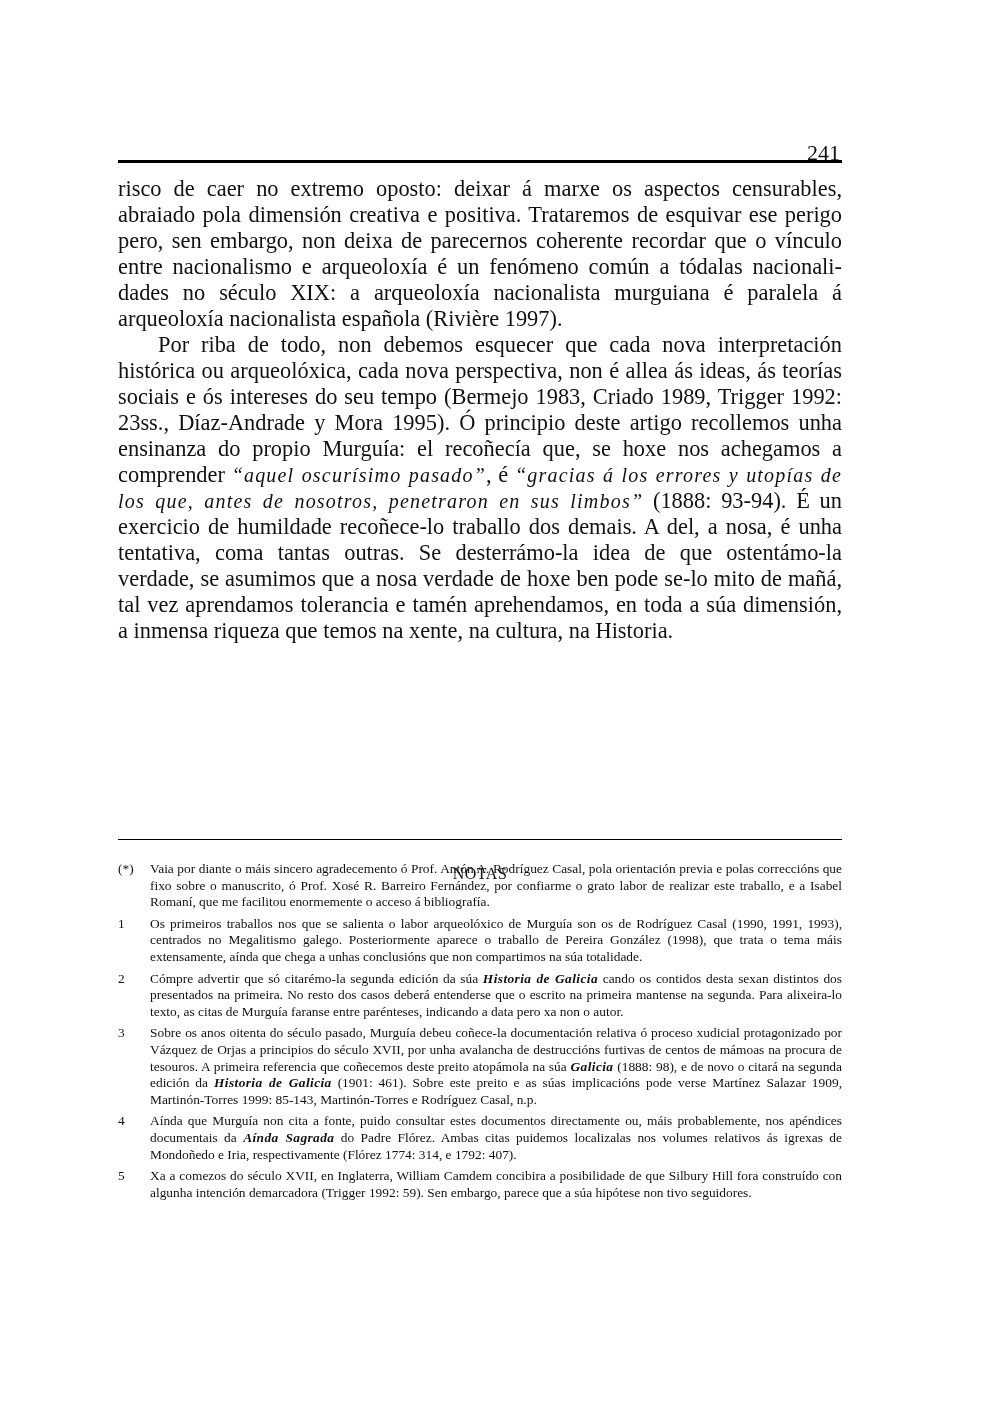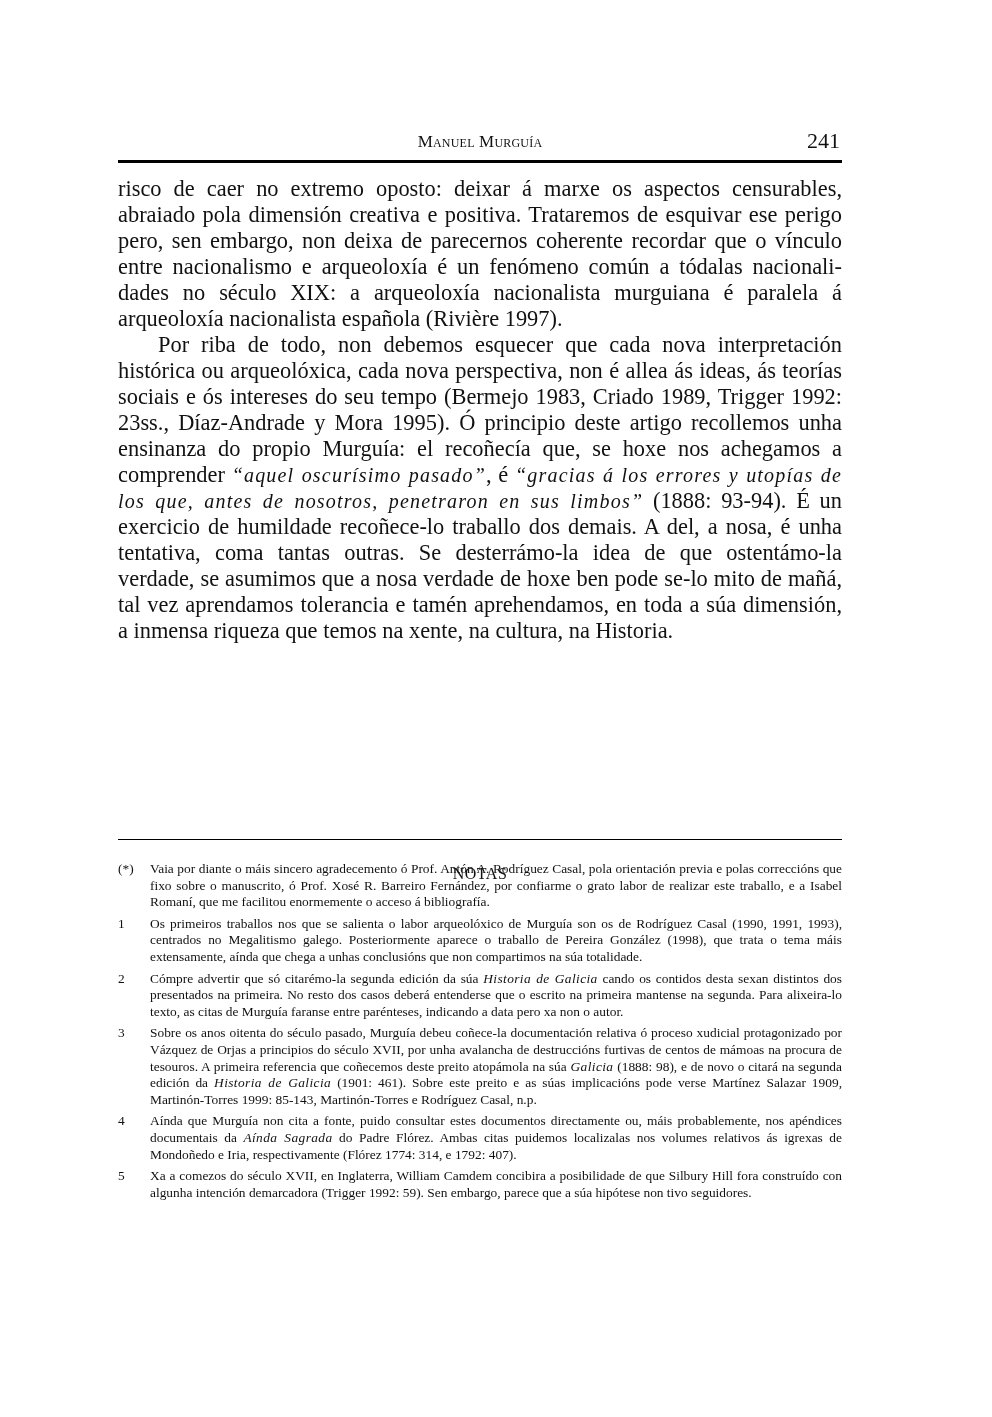--- a/index.html
+++ b/index.html
@@ -2,47 +2,46 @@
 <html><head>
 <meta charset="utf-8">
 <style>
   html, body { margin: 0; padding: 0; background: #ffffff; }
   body { width: 992px; height: 1417px; position: relative; overflow: hidden; color: #111; }
   .page { position: absolute; left: 0; top: 0; width: 992px; height: 1417px; }
 
   .running-head { position: absolute; left: 118px; top: 128px; width: 724px; height: 30px; }
   .running-title { position: absolute; left: 0; right: 0; top: 4px; text-align: center;
     font-family: "Liberation Serif", "DejaVu Serif", serif; font-size: 17px; font-variant: small-caps; letter-spacing: 0.2px; }
-  .page-number { position: absolute; right: 2px; top: 0; font-family: "Liberation Serif", serif; font-size: 22px; }
+  .page-number { position: absolute; right: 2px; top: 12px; font-family: "Liberation Serif", serif; font-size: 22px; }
   .head-rule { position: absolute; left: 118px; top: 160px; width: 724px; height: 3px; background: #000; }
 
   .body-text { position: absolute; left: 118px; top: 176px; width: 724px;
     font-family: "Liberation Serif", "DejaVu Serif", serif; font-size: 22.4px; line-height: 26px;
     text-align: justify; hyphens: manual; }
   .body-text p { margin: 0; }
   .body-text p.indent { text-indent: 40px; }
   .body-text .quote { font-style: italic; letter-spacing: 1.2px; font-size: 20px; }
 
   .notes-title { position: absolute; left: 118px; top: 817px; width: 724px; text-align: center;
     font-family: "Liberation Serif", serif; font-size: 16px; letter-spacing: 0.5px; margin-top: 48px; }
   .notes-rule { position: absolute; left: 118px; top: 839px; width: 724px; height: 1px; background: #000; }
 
   .notes { position: absolute; left: 118px; top: 861px; width: 724px;
     font-family: "Liberation Serif", "DejaVu Serif", serif; font-size: 13.4px; line-height: 16.6px; }
   .note { position: relative; padding-left: 32px; margin-bottom: 5px; text-align: justify; }
   .note-marker { position: absolute; left: 0; top: 0; }
-  .note-text i { letter-spacing: 0.4px; }
+  .note-text i { letter-spacing: 0.4px; font-weight: bold; }
 </style>
 </head>
 <body>
 
 <div class="page">
 
   <div class="running-head">
-    <span class="running-title">Manuel Murguía</span>
     <span class="page-number">241</span>
   </div>
   <div class="head-rule"></div>
 
   <div class="body-text">
     <p>risco de caer no extremo oposto: deixar á marxe os aspectos censurables, abraiado pola dimensión creativa e positiva. Trataremos de esquivar ese perigo pero, sen embargo, non deixa de parecernos coherente recordar que o vínculo entre nacionalismo e arqueoloxía é un fenómeno común a tódalas nacionali­dades no século XIX: a arqueoloxía nacionalista murguiana é paralela á arqueoloxía nacionalista española (Rivière 1997).</p>
     <p class="indent"><span>Por riba de todo, non debemos esquecer que cada nova interpretación histórica ou arqueolóxica, cada nova perspectiva, non é allea ás ideas, ás teorí­as sociais e ós intereses do seu tempo (Bermejo 1983, Criado 1989, Trigger 1992: 23ss., Díaz-Andrade y Mora 1995). Ó principio deste artigo recollemos unha ensinanza do propio Murguía: el recoñecía que, se hoxe nos achegamos a comprender </span><span class="quote">“aquel oscurísimo pasado”</span><span>, é </span><span class="quote">“gracias á los errores y utopías de los que, antes de nosotros, penetraron en sus limbos”</span><span> (1888: 93-94). É un exerci­cio de humildade recoñece-lo traballo dos demais. A del, a nosa, é unha tentati­va, coma tantas outras. Se desterrámo-la idea de que ostentámo-la verdade, se asumimos que a nosa verdade de hoxe ben pode se-lo mito de mañá, tal vez aprendamos tolerancia e tamén aprehendamos, en toda a súa dimensión, a inmensa riqueza que temos na xente, na cultura, na Historia.</span></p>
   </div>
 
   <div class="notes-title">NOTAS</div>

